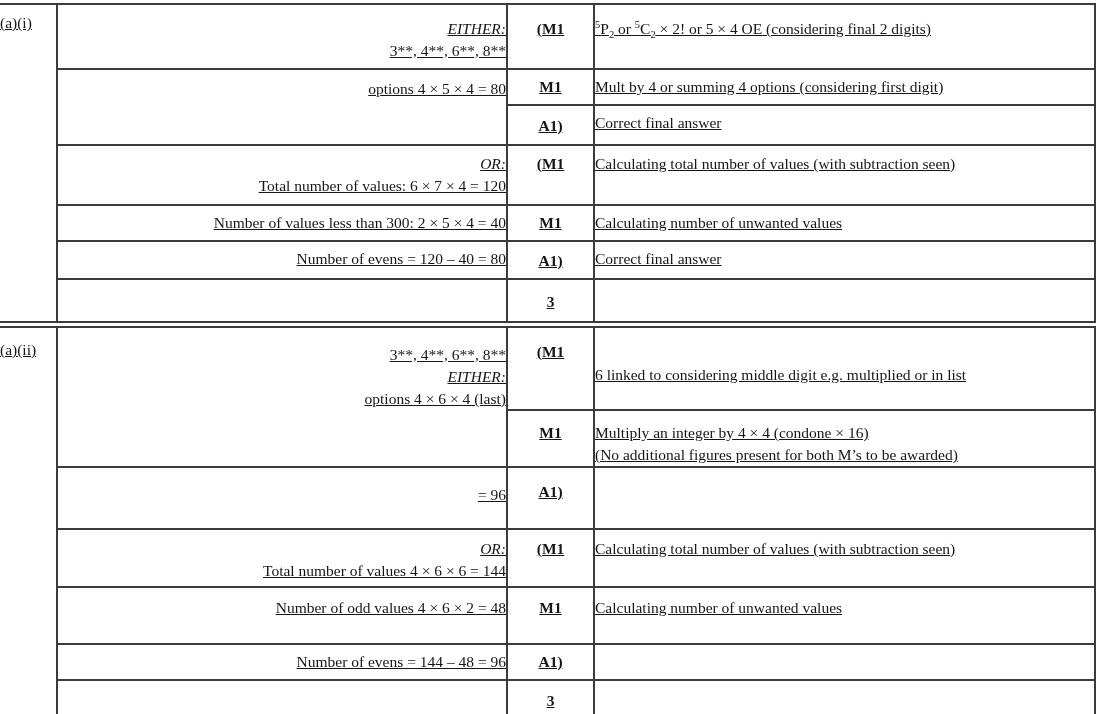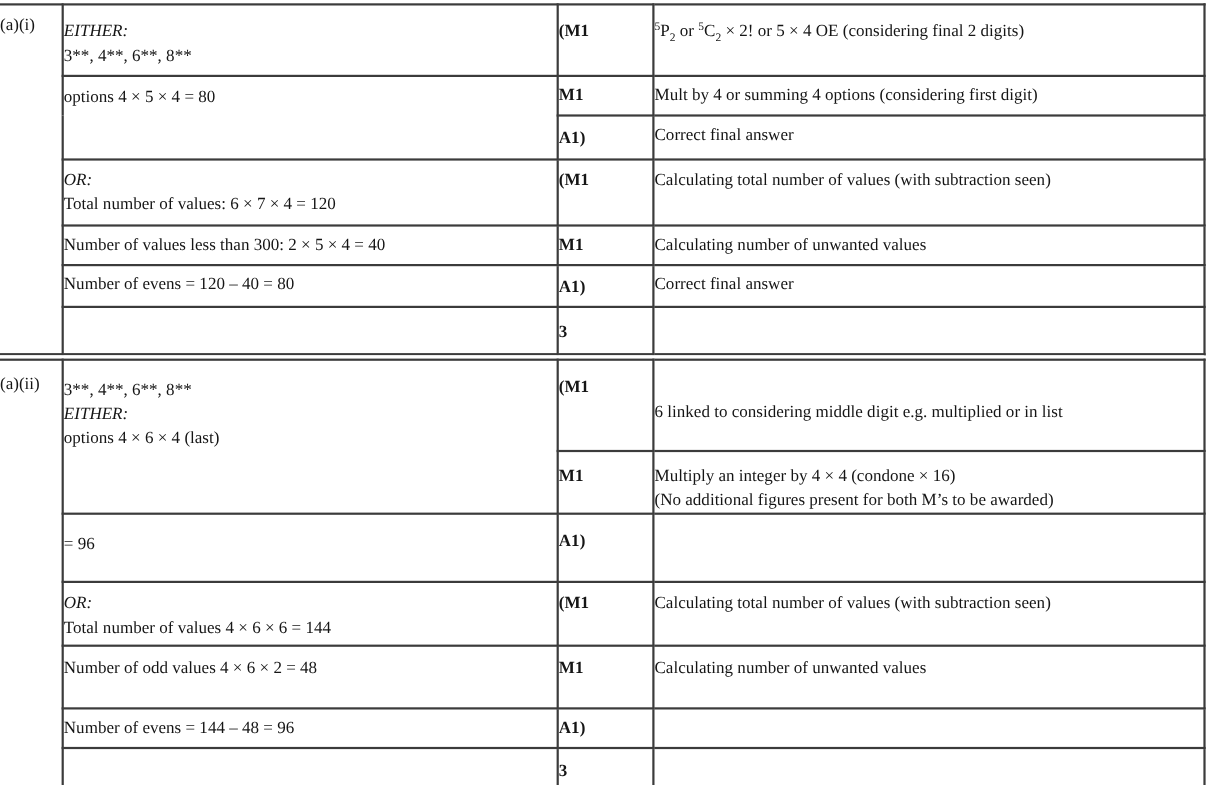--- a/index.html
+++ b/index.html
@@ -20,36 +20,37 @@
     top: 3px;
     left: 0;
     width: 1095px;
   }
   table.ms {
     border-collapse: collapse;
     table-layout: fixed;
     width: 1095px;
     font-size: 15.5px;
     line-height: 22px;
+    text-decoration: underline;
   }
   table.ms td {
     border: 2px solid #3b3b3b;
     vertical-align: top;
     padding: 0;
     overflow: hidden;
   }
   
   td.qcell {
     border-left: none !important;
     padding-left: 2px;
     vertical-align: top;
   }
-  td.ans { padding-left: 11px; padding-right: 6px; }
+  td.ans { padding-left: 11px; padding-right: 6px; text-align: right; }
   td.mark {
-    text-align: left;
+    text-align: center;
     padding-right: 10px;
     font-weight: bold;
   }
   td.guid { padding-left: 11px; padding-right: 8px; }
   .it { font-style: italic; }
   .line { display: block; }
   sup { font-size: 10.5px; vertical-align: super; line-height: 0; }
   sub { font-size: 10.5px; vertical-align: sub;   line-height: 0; }
   
   .pt6  { padding-top: 6px  !important; }

